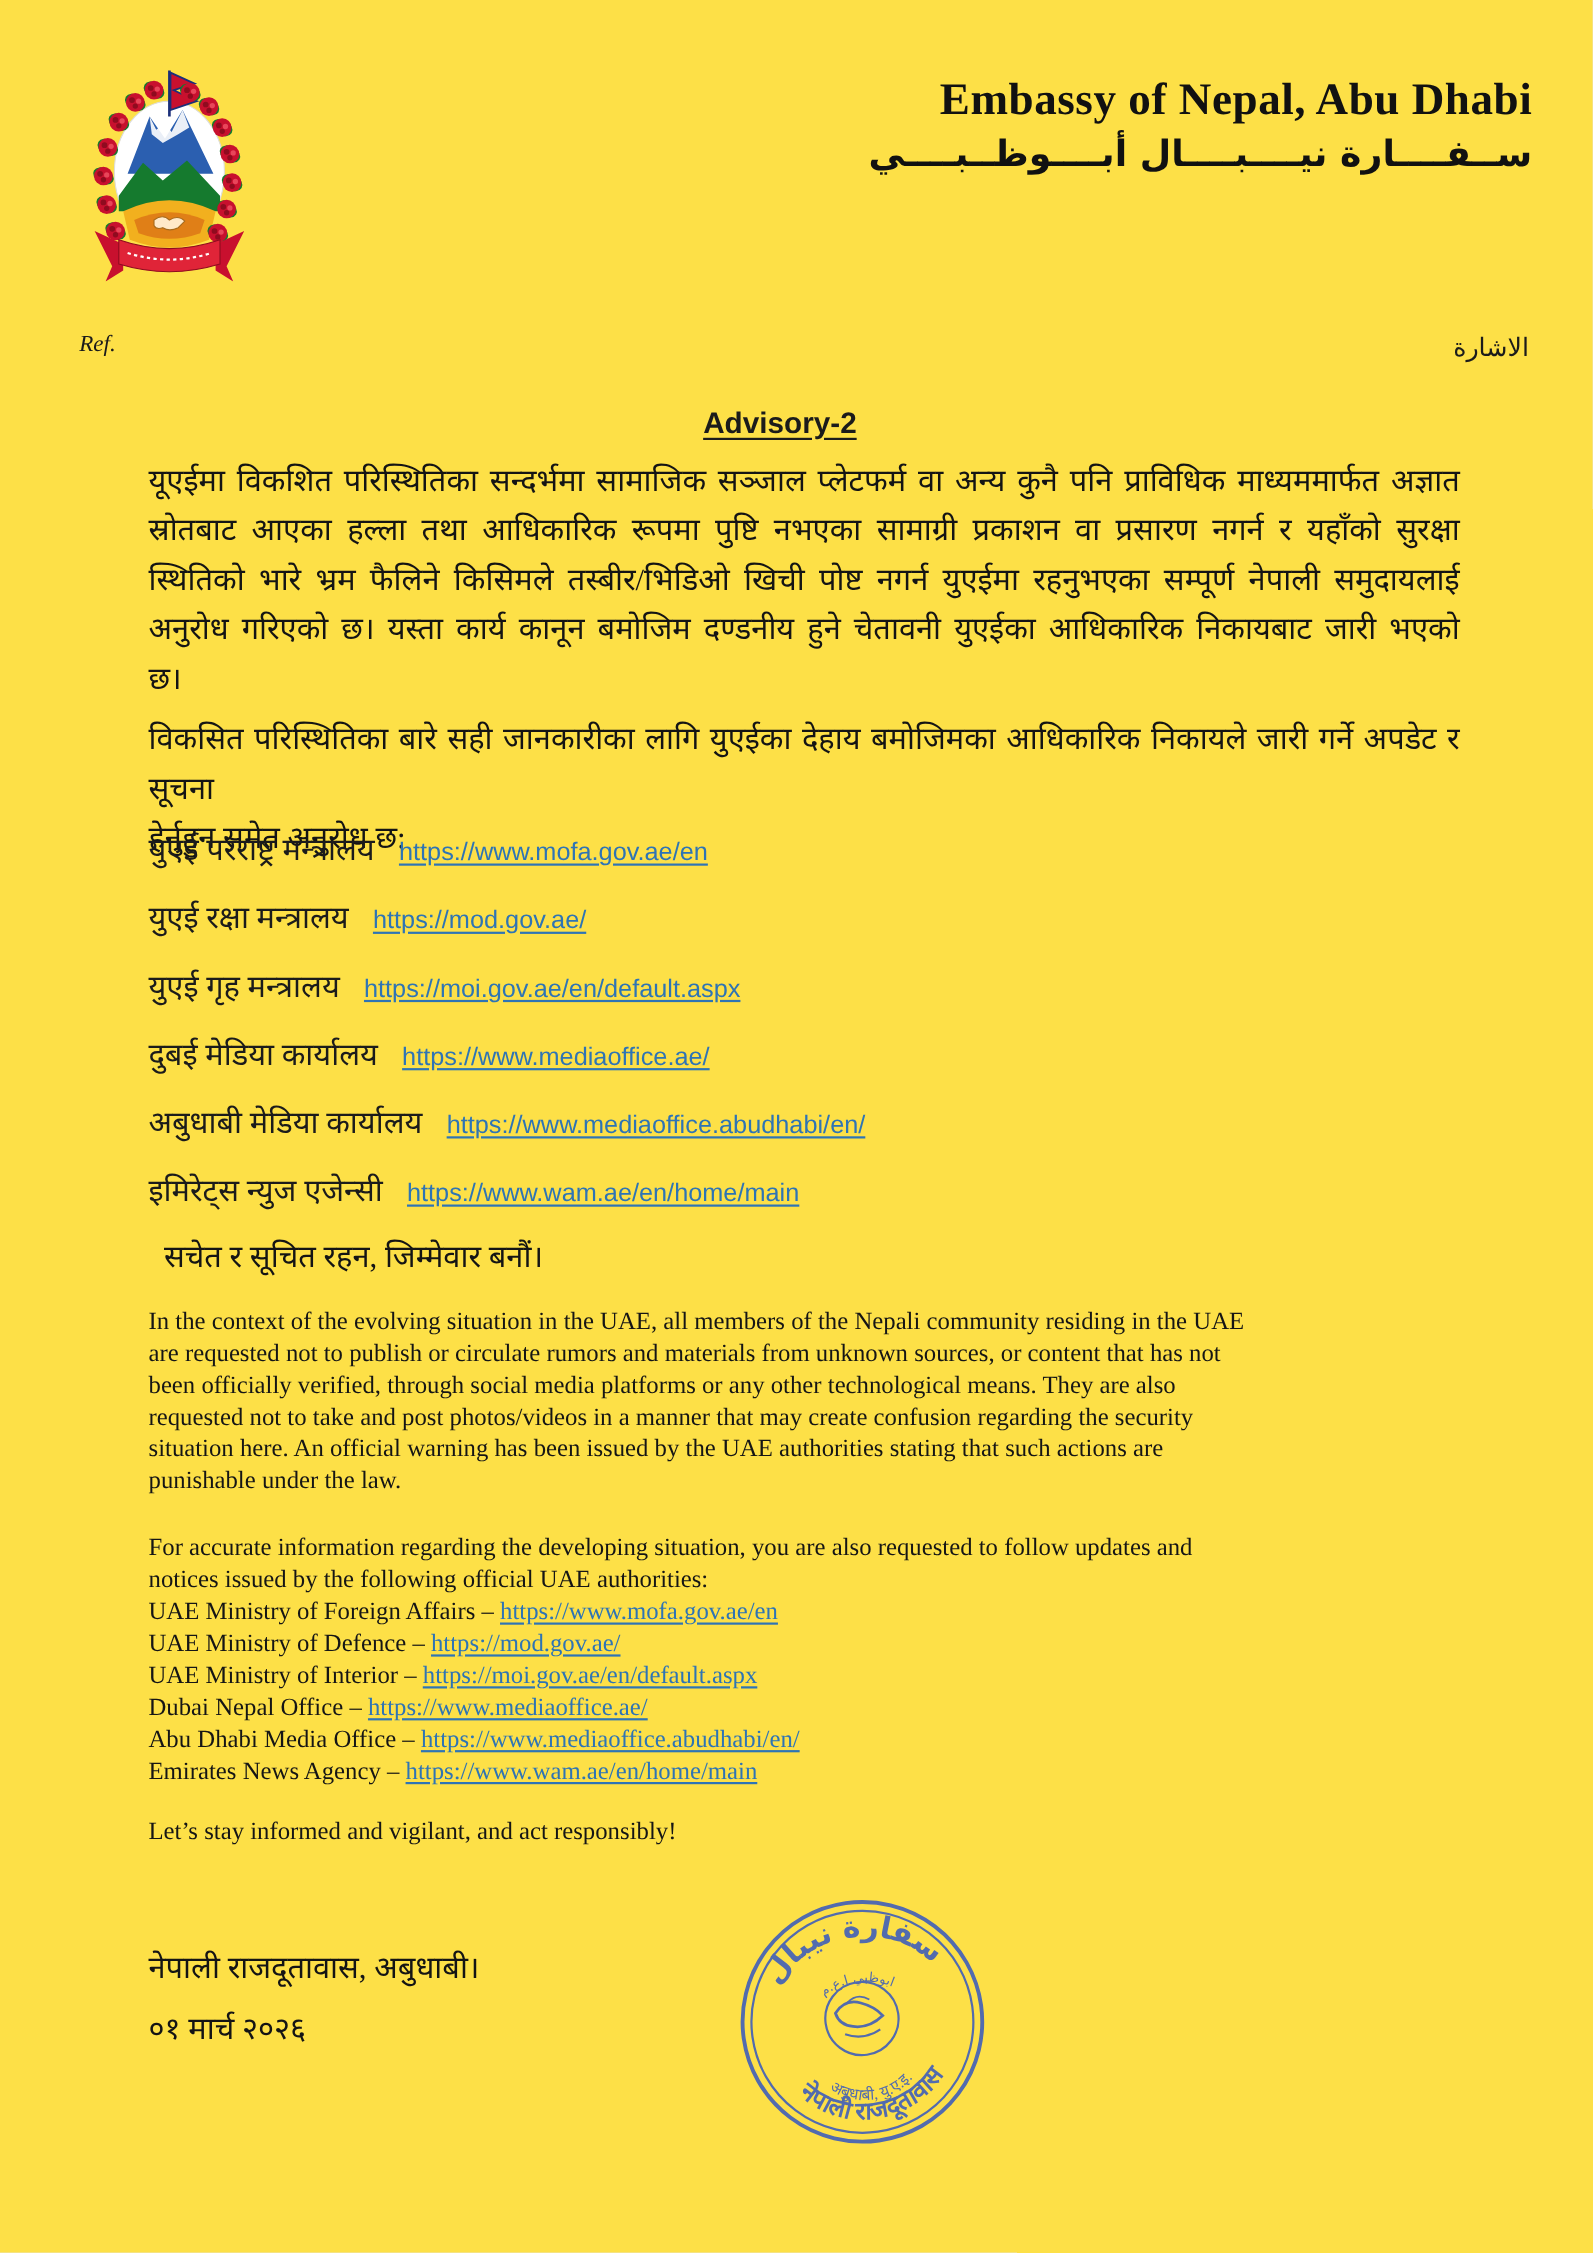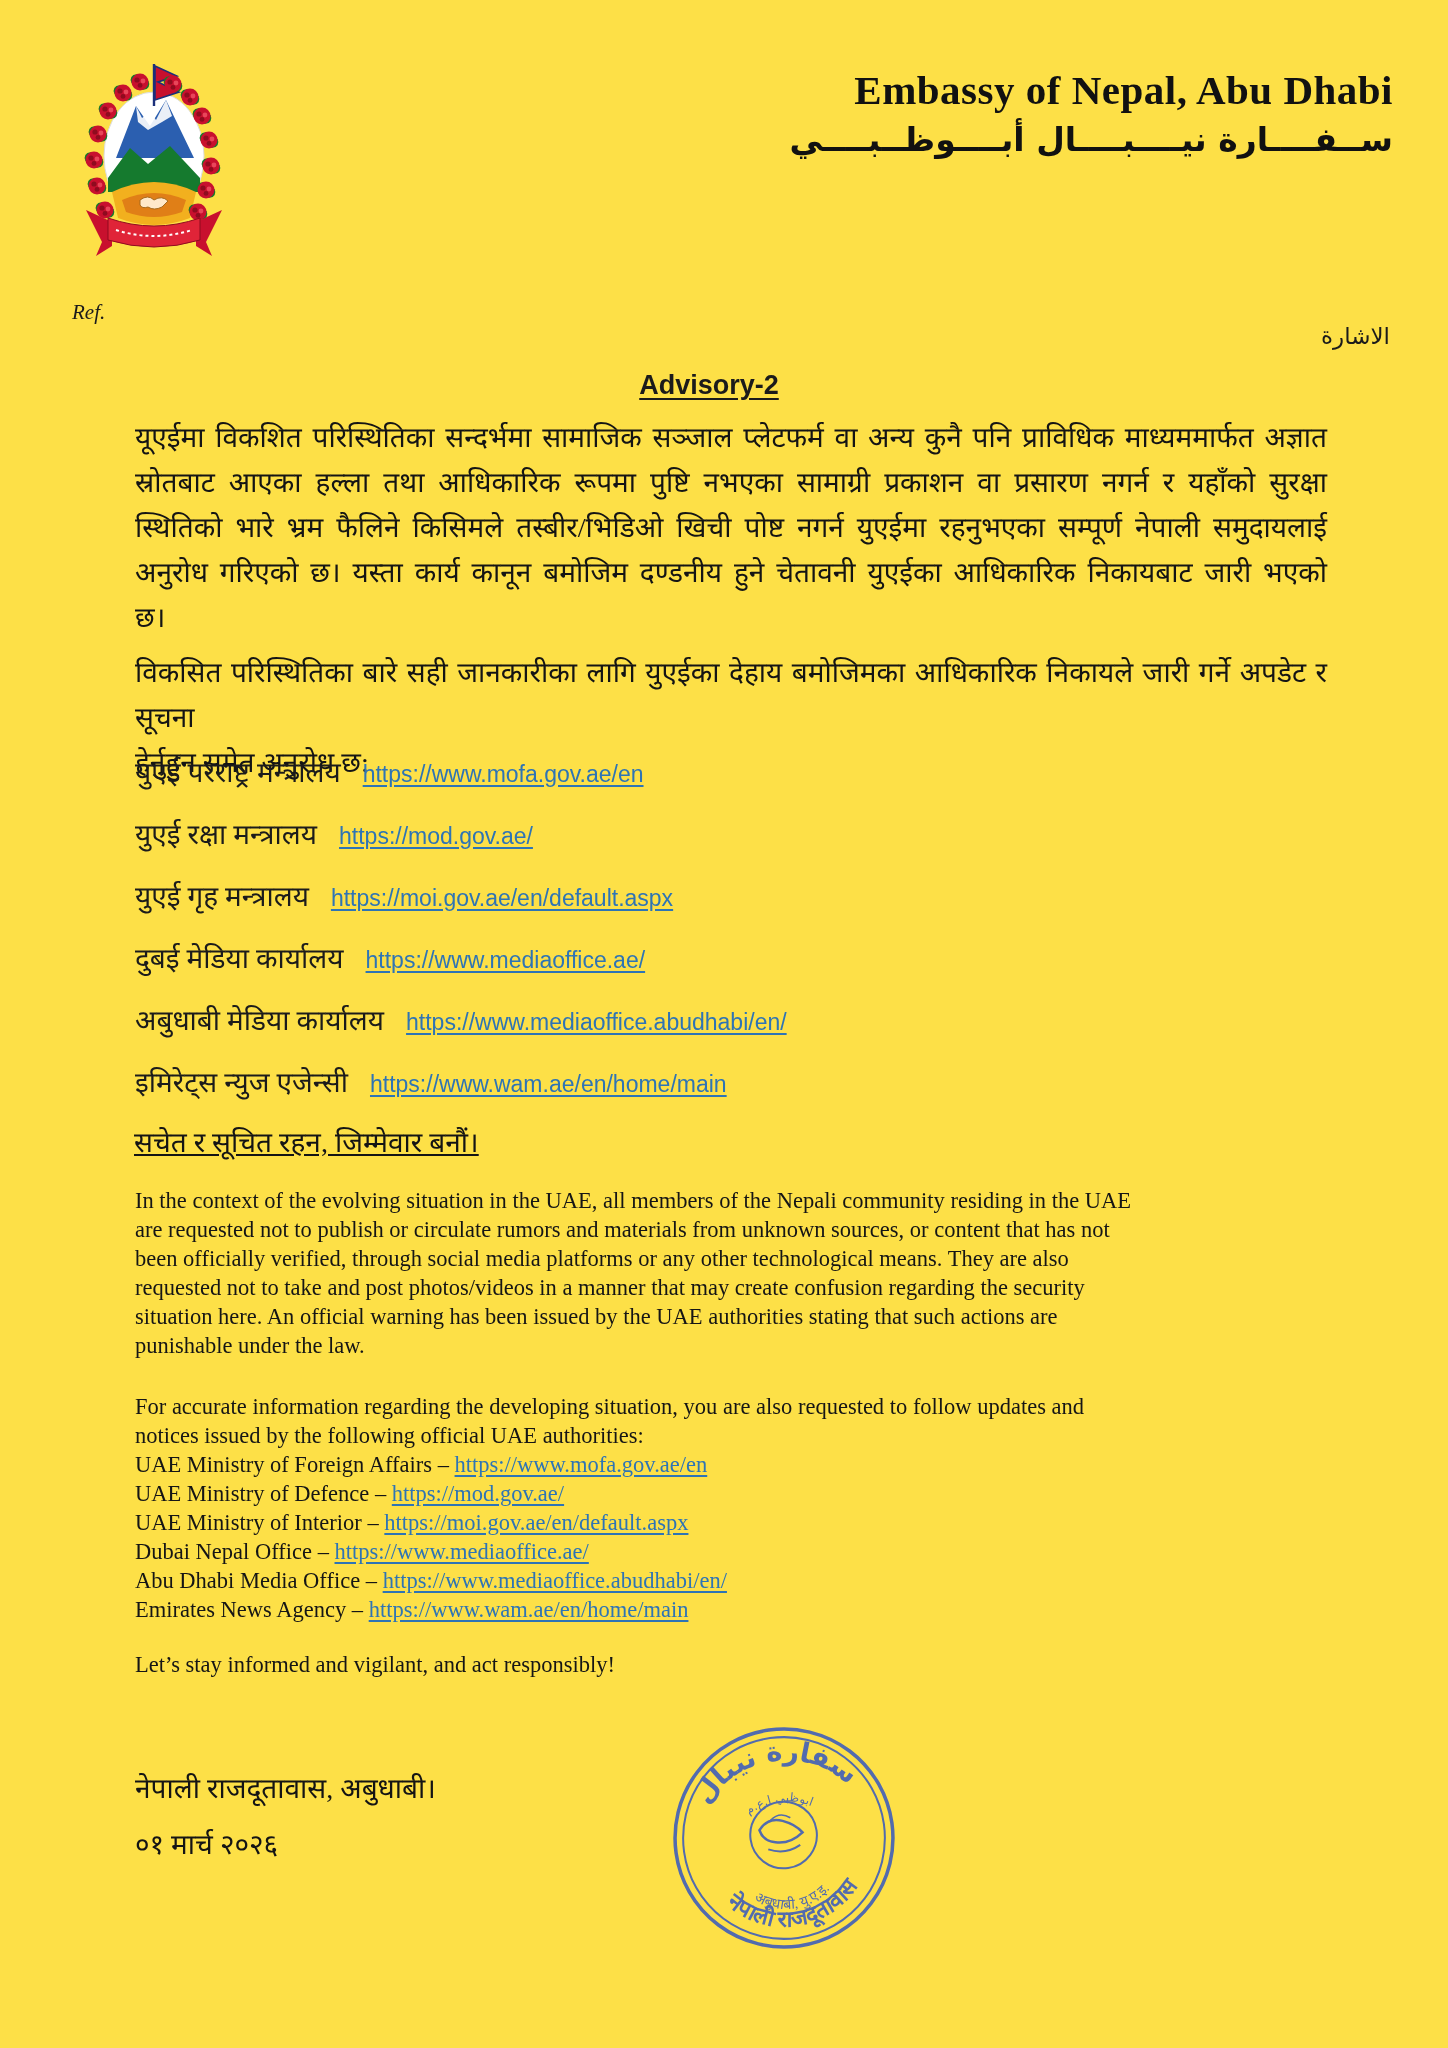--- a/index.html
+++ b/index.html
@@ -7,35 +7,35 @@
         font-family:"Liberation Serif", serif;color:#1b1b1b;}
   
   .logo{position:absolute;left:78px;top:60px;width:152px;height:196px;}
   .header-text{position:absolute;right:55px;top:66px;text-align:right;}
   .header-title{font-family:"Liberation Serif", serif;font-weight:bold;font-size:41px;
                 letter-spacing:0.5px;color:#111;line-height:48px;}
   .header-arabic{font-family:"DejaVu Sans", sans-serif;font-weight:bold;font-size:33px;
                  color:#111;line-height:52px;direction:rtl;}
   .ref{position:absolute;left:72px;top:300px;font-style:italic;font-size:21px;}
   .ref-ar{position:absolute;right:58px;top:304px;font-family:"DejaVu Sans", sans-serif;
-          font-size:23px;direction:rtl;margin-top:19px;}
+          font-size:23px;direction:rtl;}
   .advisory{position:absolute;left:90px;right:120px;top:360px;text-align:center;
             font-family:"Liberation Sans", sans-serif;font-weight:bold;font-size:27px;
             text-decoration:underline;text-underline-offset:4px;margin-top:10px;}
   
   .np{font-family:"Liberation Serif","DejaVu Serif",serif;font-size:28px;color:#141414;}
   .np-block{position:absolute;left:135px;width:1192px;}
   .np-line{line-height:45px;white-space:nowrap;}
   .np-jline{line-height:45px;text-align:justify;text-align-last:justify;}
   .np-list{position:absolute;left:135px;top:752px;}
   .np-list-item{height:62px;display:flex;align-items:baseline;gap:22px;}
   .np-label{font-family:"Liberation Serif","DejaVu Serif",serif;font-size:28px;white-space:nowrap;}
   .link{color:#2e74b5;text-decoration:underline;text-underline-offset:3px;cursor:pointer;}
   .link-sans{font-family:"Liberation Sans", sans-serif;font-size:23px;}
-  .np-closing{position:absolute;left:134px;top:1122px;text-decoration:underline;}
+  .np-closing{position:absolute;left:149px;top:1122px;}
   
   .en{font-family:"Liberation Serif", serif;font-size:22.5px;color:#151515;}
   .en-line{line-height:29px;white-space:nowrap;}
   .en-block1{position:absolute;left:135px;top:1186px;}
   .en-block2{position:absolute;left:135px;top:1392px;font-family:Liberation Serif, serif;}
   .auth-row{line-height:29px;white-space:nowrap;}
   .en-closing{position:absolute;left:135px;top:1652px;}
   
   .footer-l1{position:absolute;left:135px;top:1768px;}
   .footer-l2{position:absolute;left:135px;top:1824px;text-align:right;}

